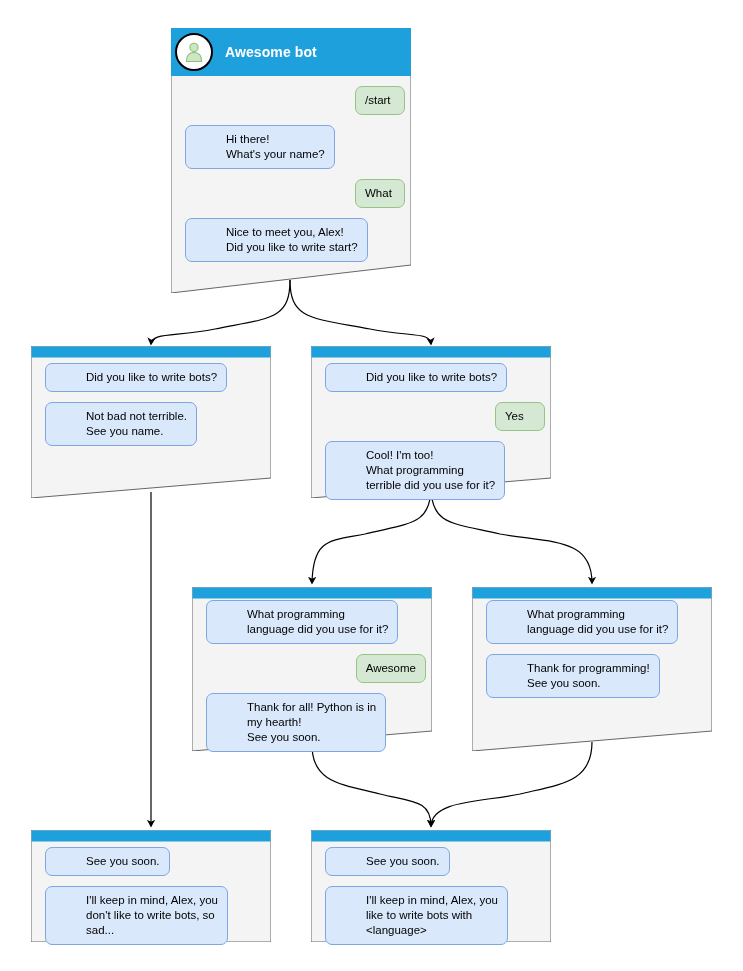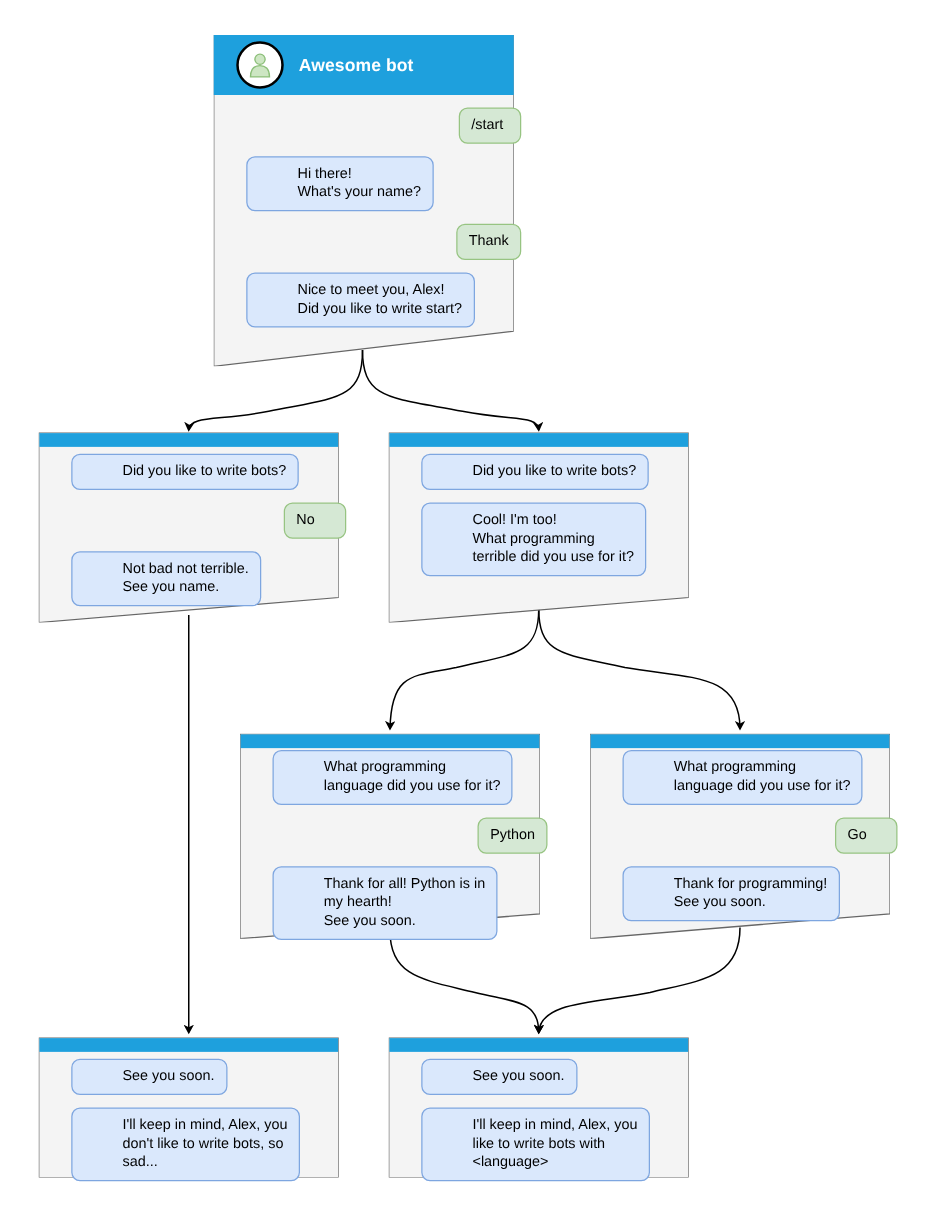--- a/index.html
+++ b/index.html
@@ -50,21 +50,21 @@
     position: absolute;
     left: 0;
     top: 0;
     height: 10px;
     width: 100%;
   }
   .titlebar-tall {
     height: 48px;
     display: flex;
     align-items: center;
-    padding-left: 18px;
+    padding-left: 4px;
     box-sizing: border-box;
   }
   .avatar {
     width: 38px;
     height: 38px;
     border-radius: 50%;
     background: #ffffff;
     border: 2px solid #000000;
     display: flex;
     align-items: center;
@@ -74,21 +74,21 @@
   }
   .bot-title {
     color: #ffffff;
     font-size: 14px;
     font-weight: bold;
     margin-left: 12px;
     letter-spacing: 0.1px;
   }
   .msgs {
     position: absolute;
-    left: 16px;
+    left: 4px;
     width: 100%;
     box-sizing: border-box;
     padding: 0 10px;
   }
   .row {
     display: flex;
     margin-bottom: 10px;
   }
   .row.left { justify-content: flex-start; }
   .row.right { justify-content: flex-end; }
@@ -157,61 +157,61 @@
       </div>
       <div class="msgs" style="top:58px;">
         <div class="row right">
           <div class="bubble user">/start</div>
         </div>
         <div class="row left">
           <div class="bubble bot">Hi there!
 What's your name?</div>
         </div>
         <div class="row right">
-          <div class="bubble user">Thank</div>
+          <div class="bubble user">What</div>
         </div>
         <div class="row left">
           <div class="bubble bot">Nice to meet you, Alex!
 Did you like to write start?</div>
         </div>
       </div>
     </div>
   </div>
 
   <div class="card" style="left:31px; top:346px; width:240px; height:152px;">
     <svg class="card-shape" viewBox="0 0 240 152" preserveAspectRatio="none">
       <path d="M 0 0 L 240 0 L 240 132 L 0 152 Z" fill="#f4f4f4" stroke="#666666" stroke-width="1"></path>
       <rect x="0.5" y="0.5" width="239" height="11" fill="#1ea0dd"></rect>
     </svg>
     <div class="card-body">
       <div class="msgs" style="top:17px;">
         <div class="row left">
           <div class="bubble bot">Did you like to write bots?</div>
         </div>
-        <div class="row right">
-          <div class="bubble user">No</div>
-        </div>
         <div class="row left">
           <div class="bubble bot">Not bad not terrible.
 See you name.</div>
         </div>
       </div>
     </div>
   </div>
 
   <div class="card" style="left:311px; top:346px; width:240px; height:152px;">
     <svg class="card-shape" viewBox="0 0 240 152" preserveAspectRatio="none">
       <path d="M 0 0 L 240 0 L 240 132 L 0 152 Z" fill="#f4f4f4" stroke="#666666" stroke-width="1"></path>
       <rect x="0.5" y="0.5" width="239" height="11" fill="#1ea0dd"></rect>
     </svg>
     <div class="card-body">
       <div class="msgs" style="top:17px;">
         <div class="row left">
           <div class="bubble bot">Did you like to write bots?</div>
         </div>
+        <div class="row right">
+          <div class="bubble user">Yes</div>
+        </div>
         <div class="row left">
           <div class="bubble bot">Cool! I'm too!
 What programming
 terrible did you use for it?</div>
         </div>
       </div>
     </div>
   </div>
 
   <div class="card" style="left:192px; top:587px; width:240px; height:164px;">
@@ -219,21 +219,21 @@
       <path d="M 0 0 L 240 0 L 240 144 L 0 164 Z" fill="#f4f4f4" stroke="#666666" stroke-width="1"></path>
       <rect x="0.5" y="0.5" width="239" height="11" fill="#1ea0dd"></rect>
     </svg>
     <div class="card-body">
       <div class="msgs" style="top:13px;">
         <div class="row left">
           <div class="bubble bot">What programming
 language did you use for it?</div>
         </div>
         <div class="row right">
-          <div class="bubble user">Python</div>
+          <div class="bubble user">Awesome</div>
         </div>
         <div class="row left">
           <div class="bubble bot">Thank for all! Python is in
 my hearth!
 See you soon.</div>
         </div>
       </div>
     </div>
   </div>
 
@@ -241,23 +241,20 @@
     <svg class="card-shape" viewBox="0 0 240 164" preserveAspectRatio="none">
       <path d="M 0 0 L 240 0 L 240 144 L 0 164 Z" fill="#f4f4f4" stroke="#666666" stroke-width="1"></path>
       <rect x="0.5" y="0.5" width="239" height="11" fill="#1ea0dd"></rect>
     </svg>
     <div class="card-body">
       <div class="msgs" style="top:13px;">
         <div class="row left">
           <div class="bubble bot">What programming
 language did you use for it?</div>
         </div>
-        <div class="row right">
-          <div class="bubble user">Go</div>
-        </div>
         <div class="row left">
           <div class="bubble bot">Thank for programming!
 See you soon.</div>
         </div>
       </div>
     </div>
   </div>
 
   <div class="card" style="left:31px; top:830px; width:240px; height:112px;">
     <svg class="card-shape" viewBox="0 0 240 112" preserveAspectRatio="none">

